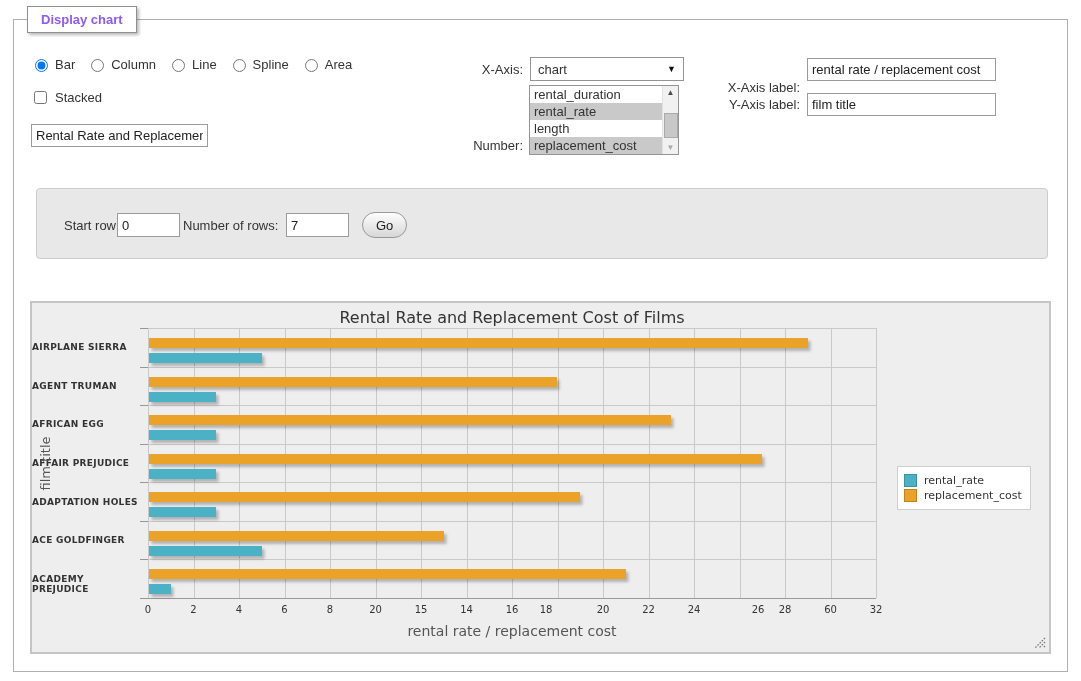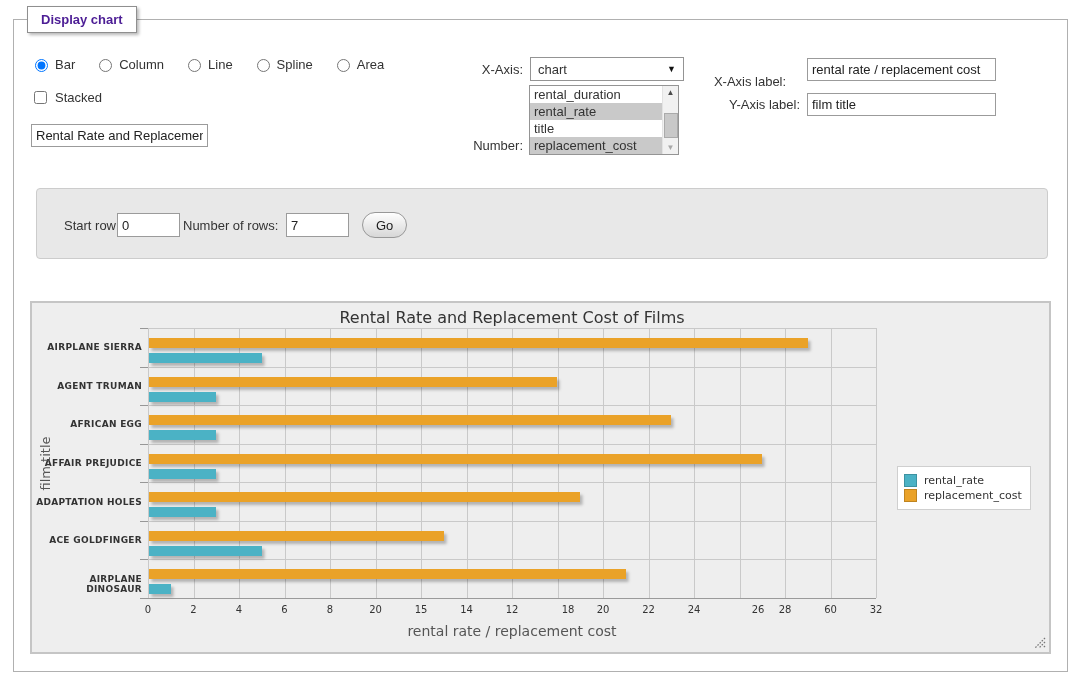--- a/index.html
+++ b/index.html
@@ -3,24 +3,24 @@
 <meta charset="utf-8">
 <style>
   html,body{margin:0;padding:0;background:#fff;}
   body{width:1081px;height:681px;position:relative;overflow:hidden;
        font-family:"Liberation Sans",sans-serif;font-size:13px;color:#333;}
   .abs{position:absolute;}
 
   
   #frame{left:13px;top:19px;width:1053px;height:651px;border:1px solid #b0b0b0;background:#fff;}
   #legend-box{left:27px;top:6px;padding:5px 13px;background:#fff;border:1px solid #8f8f8f;
-              box-shadow:2px 2px 3px rgba(0,0,0,.28);font-weight:bold;font-size:13px;color:#4c1d95;z-index:5;}
-
-  
-  #chart-type-group{left:30px;top:56px;display:flex;gap:19px;align-items:center;}
+              box-shadow:2px 2px 3px rgba(0,0,0,.28);font-weight:bold;font-size:13px;color:#8b5cf6;z-index:5;}
+
+  
+  #chart-type-group{left:30px;top:56px;display:flex;gap:11px;align-items:center;}
   #chart-type-group label{display:flex;align-items:center;gap:4px;}
   #stacked-row{left:30px;top:88px;display:flex;align-items:center;gap:5px;}
   input[type=text]{border:1px solid #9b9b9b;background:#fff;font:13px "Liberation Sans",sans-serif;
                    color:#222;padding:2px 4px;box-sizing:border-box;}
   #chart-title-input{left:31px;top:124px;width:177px;height:23px;}
 
   .field-label{width:100px;text-align:right;color:#333;}
   #x-axis-field-label{left:423px;top:62px;}
   #series-field-label{left:423px;top:138px;}
   #x-axis-select{left:530px;top:57px;width:154px;height:24px;border:1px solid #949494;background:#fff;
@@ -30,21 +30,21 @@
   #series-listbox{left:529px;top:85px;width:150px;height:70px;border:1px solid #949494;background:#fff;
                   box-sizing:border-box;overflow:hidden;}
   .series-option{height:17px;line-height:17px;padding-left:4px;margin-right:15px;white-space:nowrap;}
   .series-option.sel{background:#c9c9c9;}
   #series-scrollbar{position:absolute;right:0;top:0;width:15px;height:68px;background:#f1f1f1;border-left:1px solid #e2e2e2;}
   .scroll-btn{position:absolute;left:0;width:15px;height:13px;display:flex;align-items:center;justify-content:center;font-size:8px;}
   #scroll-up{top:0;color:#4a4a4a;}
   #scroll-down{bottom:0;color:#a8a8a8;}
   #scroll-thumb{position:absolute;left:1px;top:27px;width:12px;height:23px;background:#c8c8c8;border:1px solid #aaa;}
 
-  #x-axis-label-field-label{left:700px;top:74px;text-align:center;}
+  #x-axis-label-field-label{left:700px;top:80px;}
   #y-axis-label-field-label{left:700px;top:97px;}
   #x-axis-label-input{left:807px;top:58px;width:189px;height:23px;}
   #y-axis-label-input{left:807px;top:93px;width:189px;height:23px;}
 
   
   #row-panel{left:36px;top:188px;width:1010px;height:69px;background:#e8e8e8;border:1px solid #cccccc;border-radius:4px;}
   #start-row-label{left:56px;top:218px;margin-left:8px;}
   #start-row-input{left:117px;top:213px;width:63px;height:24px;}
   #number-of-rows-label{left:183px;top:218px;}
   #number-of-rows-input{left:286px;top:213px;width:63px;height:24px;}
@@ -52,21 +52,21 @@
              background:linear-gradient(#fefefe,#d7d7d7);font:13px "Liberation Sans",sans-serif;color:#1b1b1b;cursor:default;}
 
   
   #chart-container{left:30px;top:301px;width:1017px;height:349px;background:#eee;border:2px solid #c5c5c5;
                    box-sizing:content-box;font-family:"DejaVu Sans",sans-serif;}
   #chart-title{position:absolute;left:116px;top:5px;width:728px;text-align:center;font-size:16px;color:#333;}
   .vgrid,.hgrid,.ytick{position:absolute;background:#c9c9c9;}
   .ytick{background:#979797;}
   #axis-bottom{position:absolute;background:#9a9a9a;}
   .bar{position:absolute;box-shadow:2.5px 3px 3px rgba(0,0,0,.25);}
-  .cat-label{position:absolute;left:0;width:110px;text-align:right;font-size:9px;font-weight:bold;
+  .cat-label{position:absolute;left:0;width:110px;font-size:9px;font-weight:bold;
              letter-spacing:.3px;color:#333;line-height:10px;}
   .xtick-label{position:absolute;width:30px;text-align:center;font-size:10px;color:#333;}
   #x-axis-title{position:absolute;left:116px;top:320px;width:728px;text-align:center;font-size:14px;color:#555;}
   #y-axis-title{position:absolute;left:4px;top:25px;width:18px;height:270px;display:flex;align-items:center;justify-content:center;}
   #y-axis-title span{transform:rotate(-90deg);white-space:nowrap;font-size:13px;color:#555;}
   #chart-legend{position:absolute;left:865px;top:163px;background:#fff;border:1px solid #cfcfcf;padding:5px 8px 5px 6px;}
   .legend-row{display:flex;align-items:center;margin:2px 0;}
   .legend-swatch{width:13px;height:13px;border:1px solid rgba(0,0,0,.18);box-sizing:border-box;}
   .legend-label{margin-left:7px;font-size:11px;color:#333;white-space:nowrap;}
   #resize-handle{position:absolute;right:3px;bottom:3px;width:12px;height:12px;}
@@ -111,21 +111,21 @@
 <div class="abs" id="x-axis-select">
   <span>chart</span>
   <span class="arrow">▼</span>
 </div>
 
 <div class="abs field-label" id="series-field-label">Number:</div>
 <div class="abs" id="series-listbox">
   <div id="series-options">
       <div class="series-option">rental_duration</div>
       <div class="series-option sel">rental_rate</div>
-      <div class="series-option">title</div>
+      <div class="series-option">length</div>
       <div class="series-option sel">replacement_cost</div>
     </div>
   <div id="series-scrollbar">
     <div class="scroll-btn" id="scroll-up">▲</div>
     <div id="scroll-thumb"></div>
     <div class="scroll-btn" id="scroll-down">▼</div>
   </div>
 </div>
 
 <div class="abs field-label" id="x-axis-label-field-label">X-Axis label:</div>
@@ -154,23 +154,23 @@
       <div class="xtick-label" style="left: 237.5px; top: 301px;">6</div>
       <div class="vgrid" style="left: 298px; top: 25px; width: 1px; height: 270px;"></div>
       <div class="xtick-label" style="left: 283px; top: 301px;">8</div>
       <div class="vgrid" style="left: 343.5px; top: 25px; width: 1px; height: 270px;"></div>
       <div class="xtick-label" style="left: 328.5px; top: 301px;">20</div>
       <div class="vgrid" style="left: 389px; top: 25px; width: 1px; height: 270px;"></div>
       <div class="xtick-label" style="left: 374px; top: 301px;">15</div>
       <div class="vgrid" style="left: 434.5px; top: 25px; width: 1px; height: 270px;"></div>
       <div class="xtick-label" style="left: 419.5px; top: 301px;">14</div>
       <div class="vgrid" style="left: 480px; top: 25px; width: 1px; height: 270px;"></div>
-      <div class="xtick-label" style="left: 465px; top: 301px;">12</div>
+      <div class="xtick-label" style="left: 465px; top: 301px;">16</div>
       <div class="vgrid" style="left: 525.5px; top: 25px; width: 1px; height: 270px;"></div>
-      <div class="xtick-label" style="left: 521px; top: 301px;">18</div>
+      <div class="xtick-label" style="left: 499px; top: 301px;">18</div>
       <div class="vgrid" style="left: 571px; top: 25px; width: 1px; height: 270px;"></div>
       <div class="xtick-label" style="left: 556px; top: 301px;">20</div>
       <div class="vgrid" style="left: 616.5px; top: 25px; width: 1px; height: 270px;"></div>
       <div class="xtick-label" style="left: 601.5px; top: 301px;">22</div>
       <div class="vgrid" style="left: 662px; top: 25px; width: 1px; height: 270px;"></div>
       <div class="xtick-label" style="left: 647px; top: 301px;">24</div>
       <div class="vgrid" style="left: 707.5px; top: 25px; width: 1px; height: 270px;"></div>
       <div class="xtick-label" style="left: 711px; top: 301px;">26</div>
       <div class="vgrid" style="left: 753px; top: 25px; width: 1px; height: 270px;"></div>
       <div class="xtick-label" style="left: 738px; top: 301px;">28</div>
@@ -194,21 +194,21 @@
       <div class="ytick" style="left: 108px; top: 256.429px; width: 8px; height: 1px;"></div>
       <div class="hgrid" style="left: 116px; top: 295px; width: 728px; height: 1px;"></div>
       <div class="ytick" style="left: 108px; top: 295px; width: 8px; height: 1px;"></div>
       <div class="" id="axis-bottom" style="left: 116px; top: 295px; width: 728px; height: 1px;"></div>
       <div class="cat-label" style="top: 39.2857px;">AIRPLANE SIERRA</div>
       <div class="cat-label" style="top: 77.8571px;">AGENT TRUMAN</div>
       <div class="cat-label" style="top: 116.429px;">AFRICAN EGG</div>
       <div class="cat-label" style="top: 155px;">AFFAIR PREJUDICE</div>
       <div class="cat-label" style="top: 193.571px;">ADAPTATION HOLES</div>
       <div class="cat-label" style="top: 232.143px;">ACE GOLDFINGER</div>
-      <div class="cat-label" style="top: 270.714px;">AIRPLANE DINOSAUR</div>
+      <div class="cat-label" style="top: 270.714px;">ACADEMY PREJUDICE</div>
       <div class="bar" style="left: 117px; top: 35px; width: 658.522px; height: 10px; background: rgb(234, 162, 40);"></div>
       <div class="bar" style="left: 117px; top: 73.5714px; width: 408.273px; height: 10px; background: rgb(234, 162, 40);"></div>
       <div class="bar" style="left: 117px; top: 112.143px; width: 522.022px; height: 10px; background: rgb(234, 162, 40);"></div>
       <div class="bar" style="left: 117px; top: 150.714px; width: 613.022px; height: 10px; background: rgb(234, 162, 40);"></div>
       <div class="bar" style="left: 117px; top: 189.286px; width: 431.023px; height: 10px; background: rgb(234, 162, 40);"></div>
       <div class="bar" style="left: 117px; top: 227.857px; width: 294.522px; height: 10px; background: rgb(234, 162, 40);"></div>
       <div class="bar" style="left: 117px; top: 266.429px; width: 476.523px; height: 10px; background: rgb(234, 162, 40);"></div>
       <div class="bar" style="left: 117px; top: 50px; width: 112.523px; height: 10px; background: rgb(75, 178, 197);"></div>
       <div class="bar" style="left: 117px; top: 88.5714px; width: 67.0225px; height: 10px; background: rgb(75, 178, 197);"></div>
       <div class="bar" style="left: 117px; top: 127.143px; width: 67.0225px; height: 10px; background: rgb(75, 178, 197);"></div>

